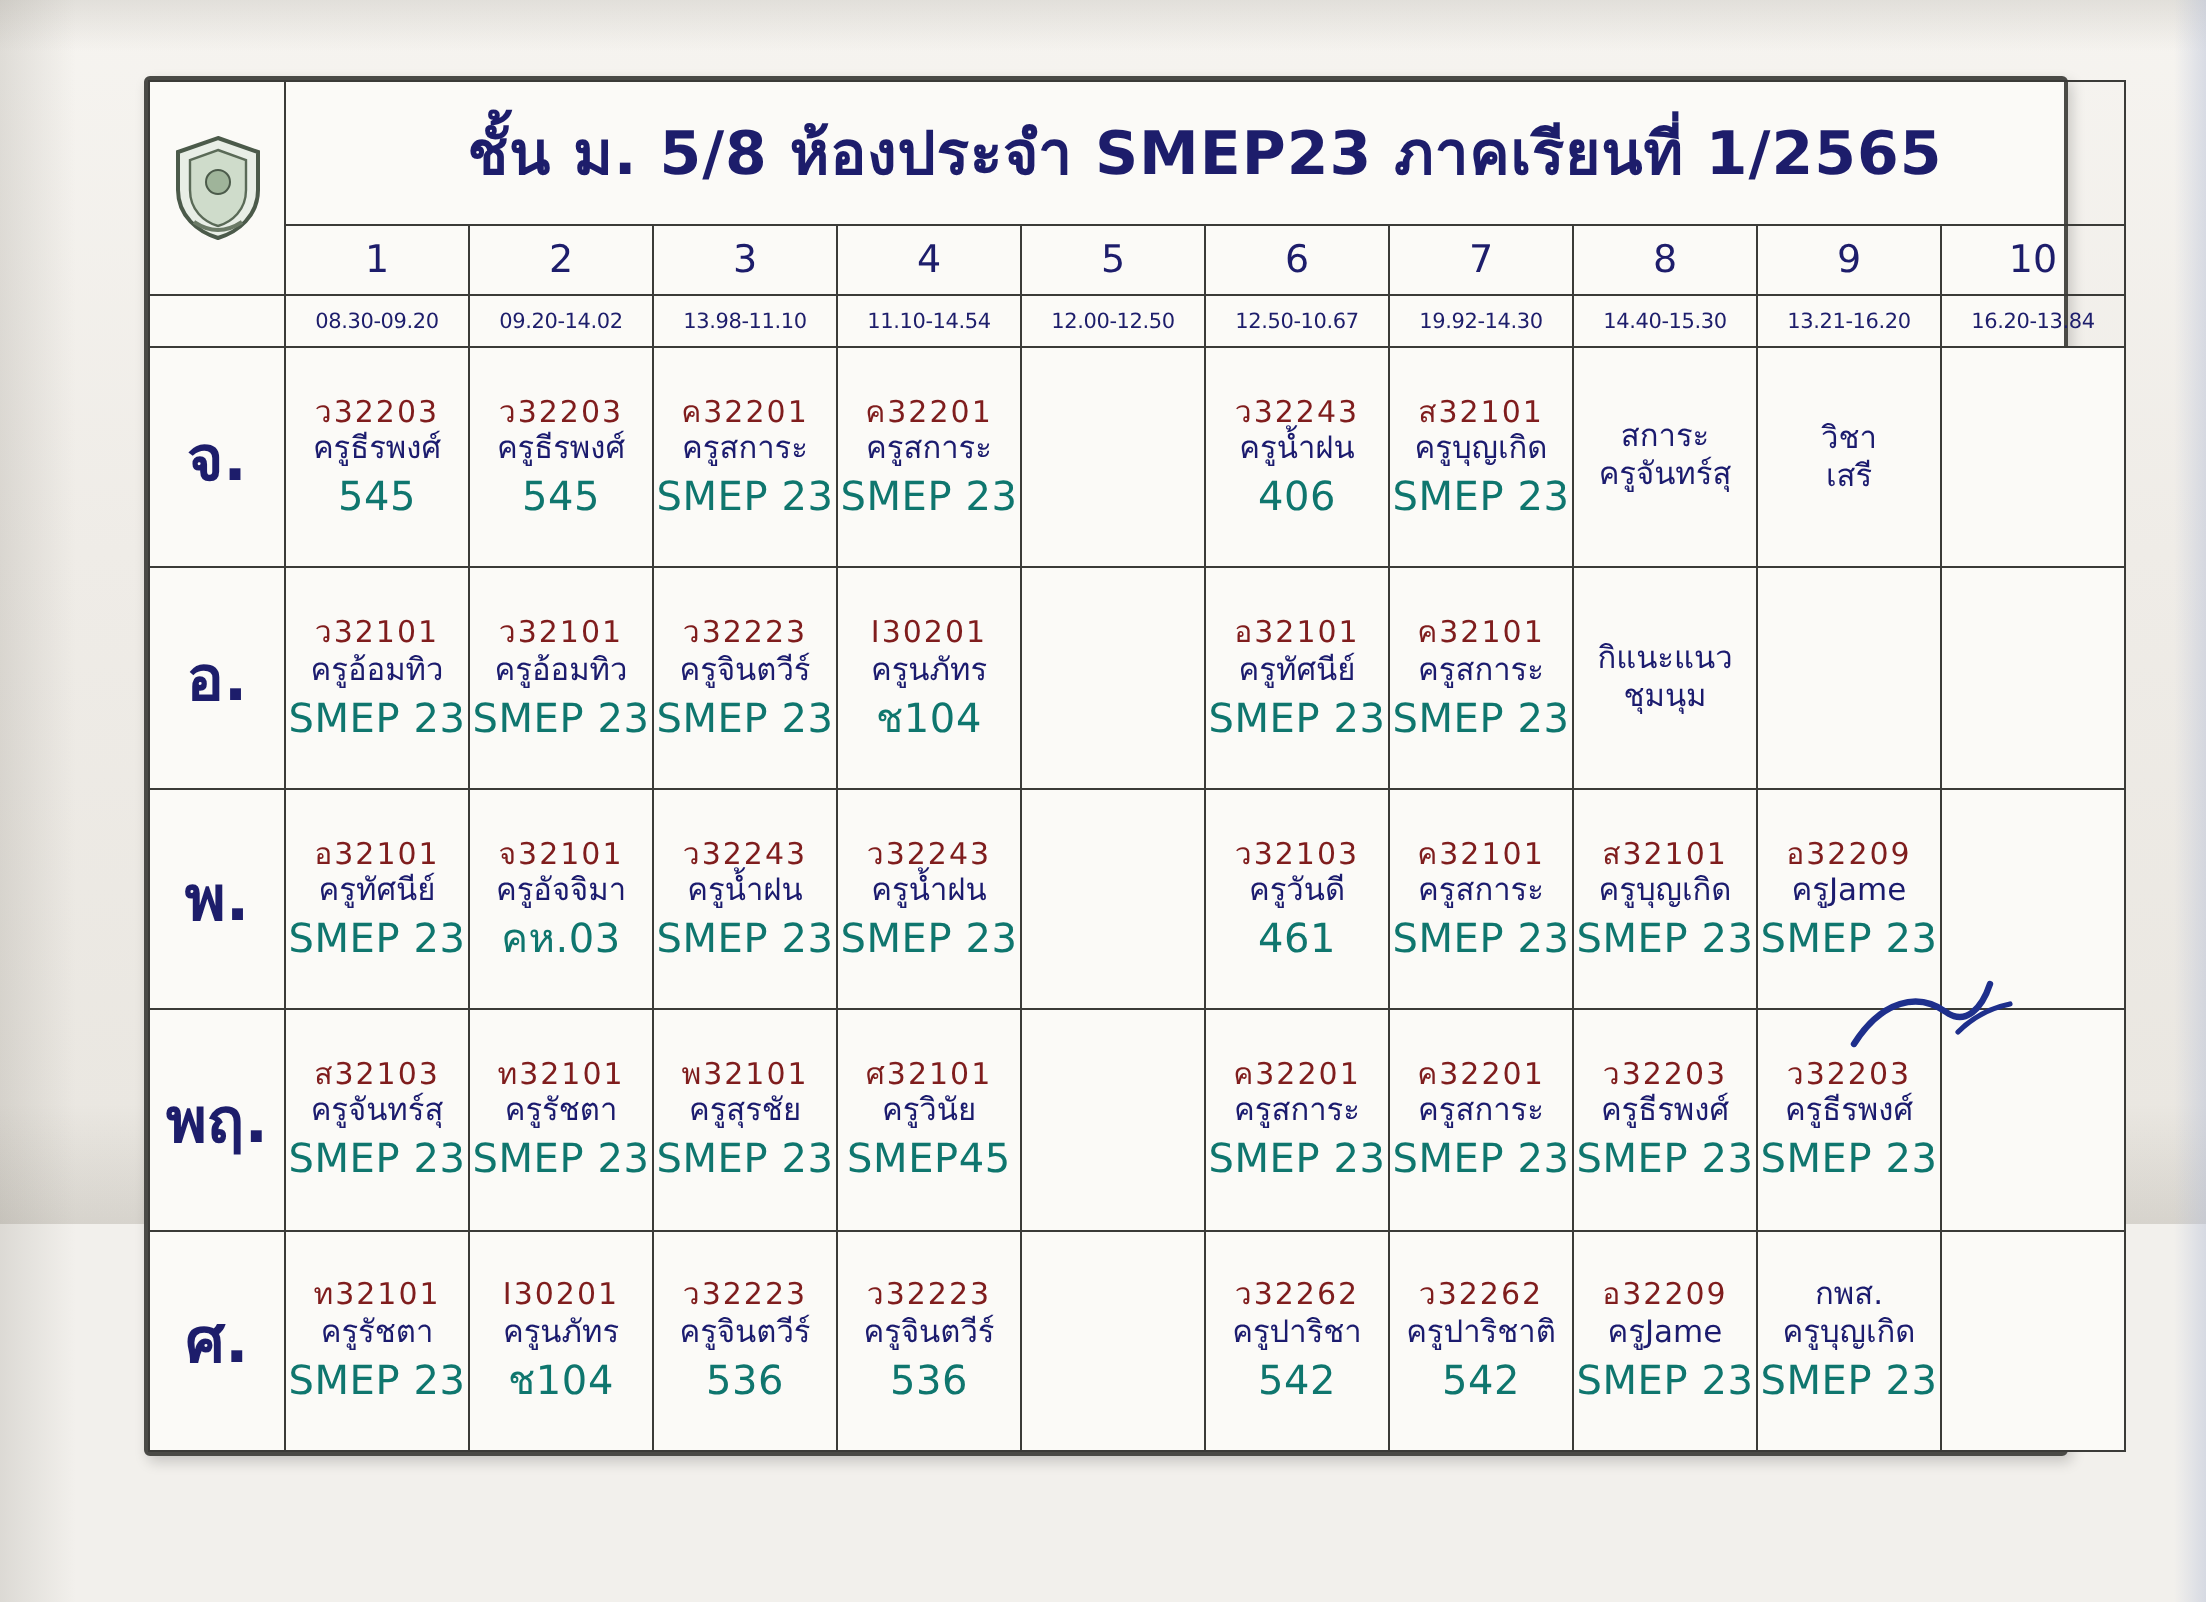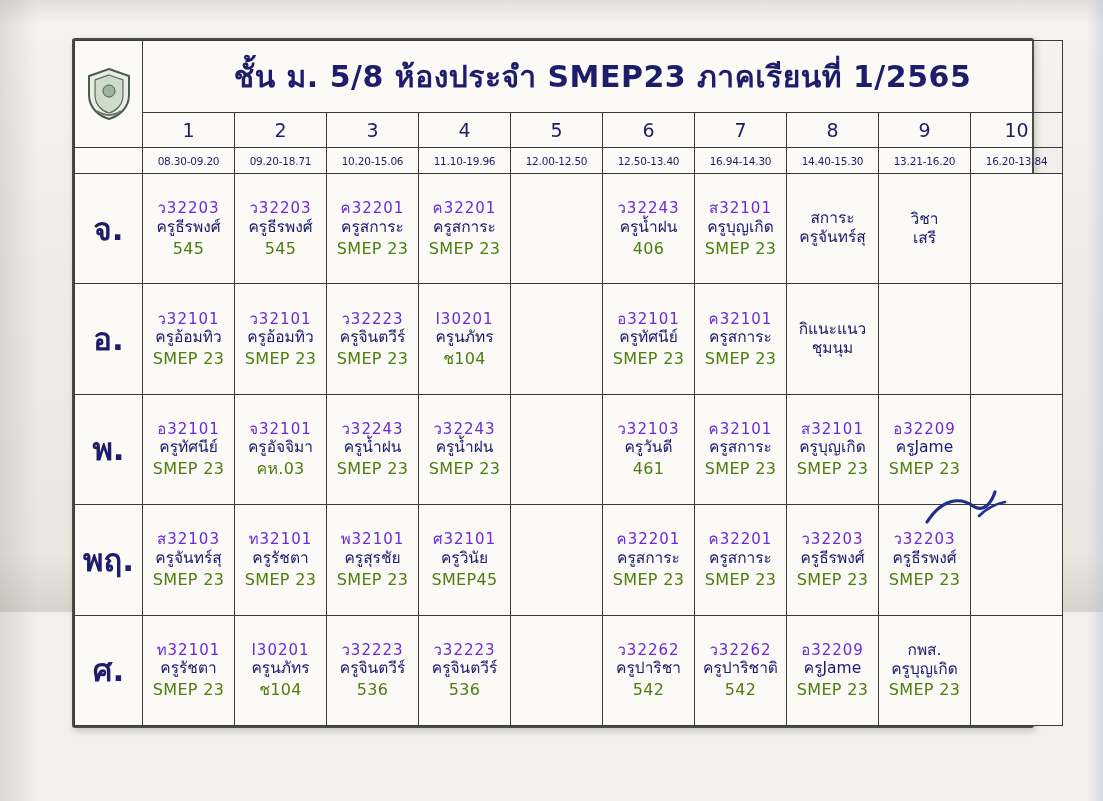--- a/index.html
+++ b/index.html
@@ -114,33 +114,33 @@
   }
 
   .slot {
     height: 96px;
     padding: 3px 1px;
     line-height: 1.22;
   }
   .slot .l1 {
     font-size: 15px;
     letter-spacing: 1px;
-    color: #6d28d9;
+    color: #7f1d1d;
     white-space: nowrap;
     overflow: visible;
   }
   .slot .l2 {
     font-size: 15.5px;
     color: #1b1b6e;
     white-space: nowrap;
     overflow: visible;
   }
   .slot .l3 {
-    font-size: 16px;
-    color: #4d7c0f;
+    font-size: 20px;
+    color: #0f766e;
     letter-spacing: 0.3px;
     white-space: nowrap;
     overflow: visible;
     text-align: center;
   }
   .slot .spacer { height: 2px; }
 
   .empty { background: #fbfaf7; }
 
   
@@ -209,26 +209,26 @@
           <td class="period-no">6</td>
           <td class="period-no">7</td>
           <td class="period-no">8</td>
           <td class="period-no">9</td>
           <td class="period-no">10</td>
         </tr>
 
         <tr>
           <td class="empty"></td>
           <td class="period-time">08.30-09.20</td>
-          <td class="period-time">09.20-18.71</td>
-          <td class="period-time">10.20-15.06</td>
-          <td class="period-time">11.10-19.96</td>
+          <td class="period-time">09.20-14.02</td>
+          <td class="period-time">13.98-11.10</td>
+          <td class="period-time">11.10-14.54</td>
           <td class="period-time">12.00-12.50</td>
-          <td class="period-time">12.50-13.40</td>
-          <td class="period-time">16.94-14.30</td>
+          <td class="period-time">12.50-10.67</td>
+          <td class="period-time">19.92-14.30</td>
           <td class="period-time">14.40-15.30</td>
           <td class="period-time">13.21-16.20</td>
           <td class="period-time">16.20-13.84</td>
         </tr>
 
         <tr>
           <td class="day-cell">จ.</td>
           <td class="slot">
             <div class="l1">ว32203</div>
             <div class="l2">ครูธีรพงศ์</div>

